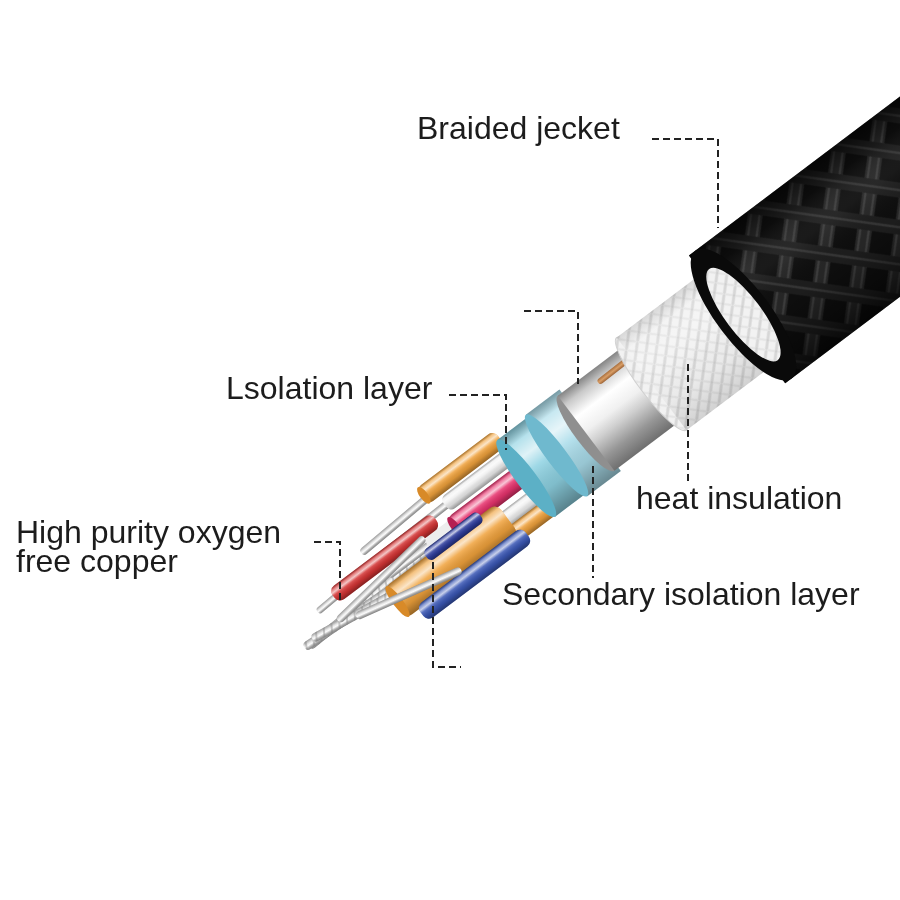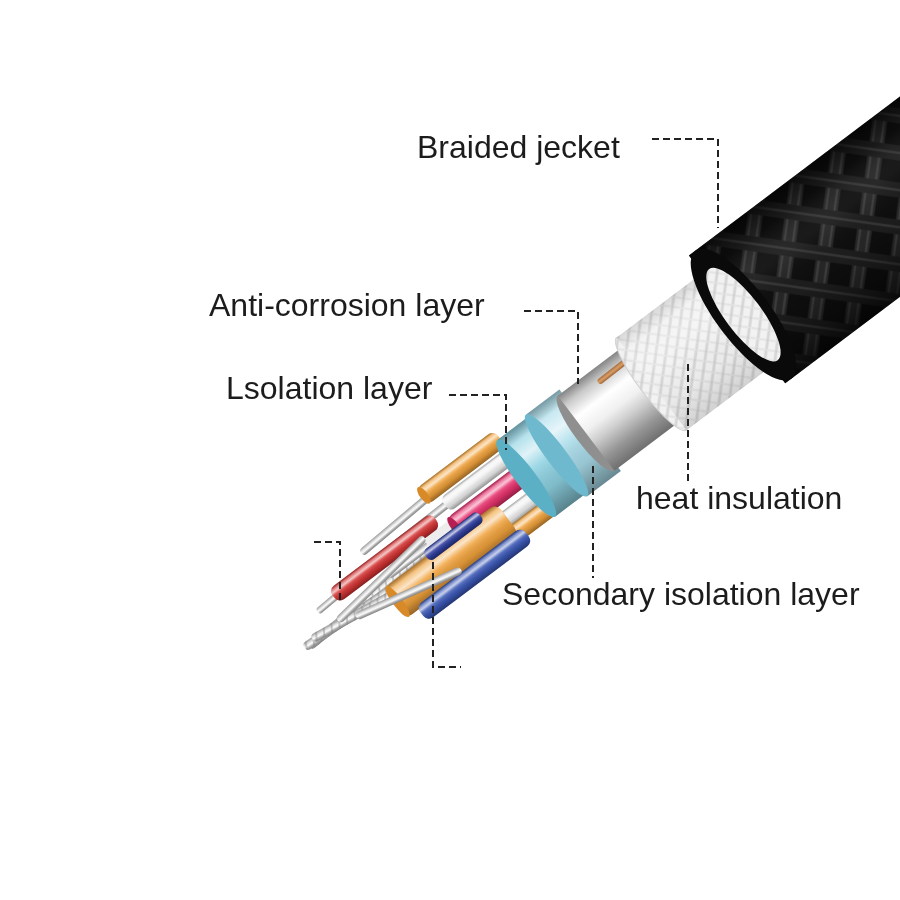--- a/index.html
+++ b/index.html
@@ -5,21 +5,21 @@
   html,body{margin:0;padding:0;background:#fff;}
   .stage{
     position:relative;width:900px;height:900px;background:#fff;overflow:hidden;
     font-family:"Liberation Sans", sans-serif;
   }
   .stage svg{position:absolute;left:0;top:0;}
   .label{
     position:absolute;color:#1c1c1c;font-size:32px;line-height:29px;
     white-space:nowrap;user-select:none;
   }
-  .lab-jacket   {left:417px;top:114px;margin-top:19px;}
+  .lab-jacket   {left:417px;top:114px;}
   .lab-anticor  {left:209px;top:291px;}
   .lab-iso      {left:226px;top:374px;}
   .lab-heat     {left:636px;top:484px;}
   .lab-copper   {left:16px; top:518px;}
   .lab-sec      {left:502px;top:580px;text-align:right;}
   .lab-antiint  {left:464px;top:649px;}
 </style>
 </head>
 <body>
 
@@ -203,17 +203,20 @@
       <path d="M524,311 H578 V384"></path>
       <path d="M449,395 H506 V450"></path>
       <path d="M688,364 V482"></path>
       <path d="M593,466 V578"></path>
       <path d="M433,562 V667 H461"></path>
       <path d="M314,542 H340 V600"></path>
     </g>
   </svg>
 
   <div class="label lab-jacket">Braided jecket</div>
-  <div class="label lab-anticor">Anti-corrosion layer</div>
   <div class="label lab-iso">Lsolation layer</div>
   <div class="label lab-heat">heat insulation</div>
+  <div class="label lab-copper">
+    <div>High purity oxygen</div>
+    <div>free copper</div>
+  </div>
   <div class="label lab-sec">Secondary isolation layer</div>
 </div>
 
 </body></html>

